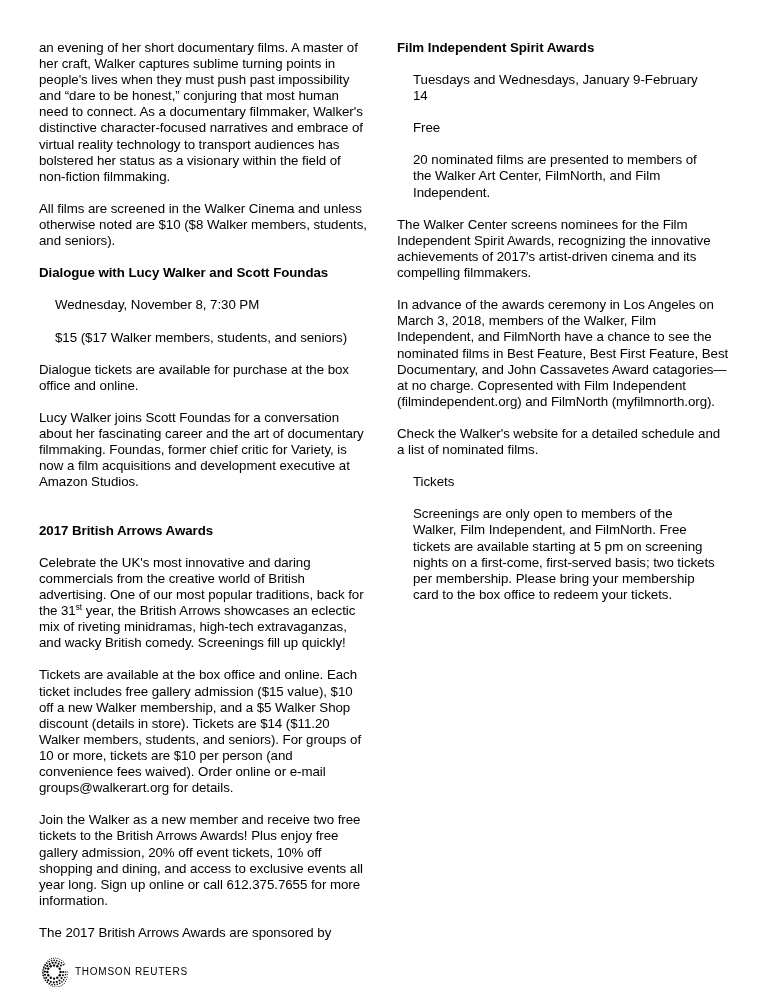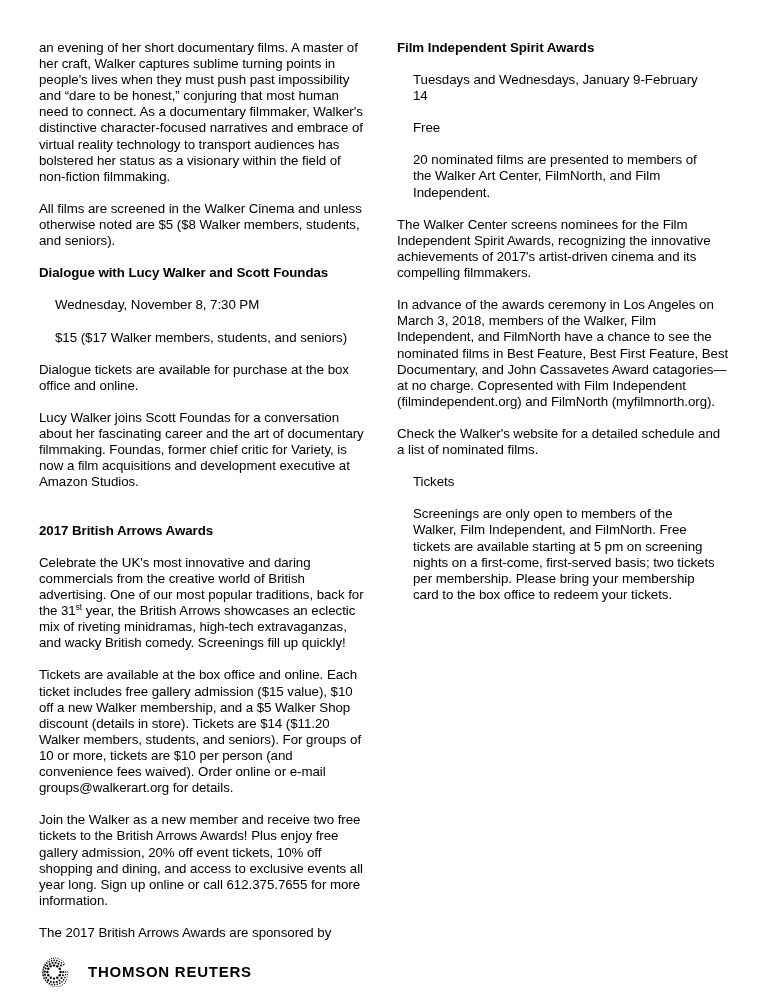--- a/index.html
+++ b/index.html
@@ -81,38 +81,38 @@
     align-items: center;
     margin-top: 3px;
   }
   .tr-mark {
     width: 30px;
     height: 30px;
     flex: 0 0 30px;
     display: block;
   }
   .tr-wordmark {
-    font-size: 15px;
-    font-weight: bold;
+    font-size: 10px;
+    font-weight: normal;
     letter-spacing: 0.75px;
-    margin-left: 19px;
+    margin-left: 6px;
     white-space: nowrap;
     color: #000000;
   }
 </style>
 </head>
 <body>
 
 <div class="page">
 
   <div class="col col-left">
 
     <p class="para">an evening of her short documentary films. A master of her craft, Walker captures sublime turning points in people's lives when they must push past impossibility and “dare to be honest,” conjuring that most human need to connect. As a documentary filmmaker, Walker's distinctive character-focused narratives and embrace of virtual reality technology to transport audiences has bolstered her status as a visionary within the field of non-fiction filmmaking.</p>
 
-    <p class="para">All films are screened in the Walker Cinema and unless otherwise noted are $5 ($8 Walker members, students, and seniors).</p>
+    <p class="para">All films are screened in the Walker Cinema and unless otherwise noted are $10 ($8 Walker members, students, and seniors).</p>
 
     <div class="block-tight">
       <div class="heading">Dialogue with Lucy Walker and Scott Foundas</div>
       <div class="sub">Wednesday, November 8, 7:30 PM</div>
       <div class="sub">$15 ($17 Walker members, students, and seniors)</div>
     </div>
 
     <p class="para">Dialogue tickets are available for purchase at the box office and online.</p>
 
     <p class="para">Lucy Walker joins Scott Foundas for a conversation about her fascinating career and the art of documentary filmmaking. Foundas, former chief critic for Variety, is now a film acquisitions and development executive at Amazon Studios.</p>

